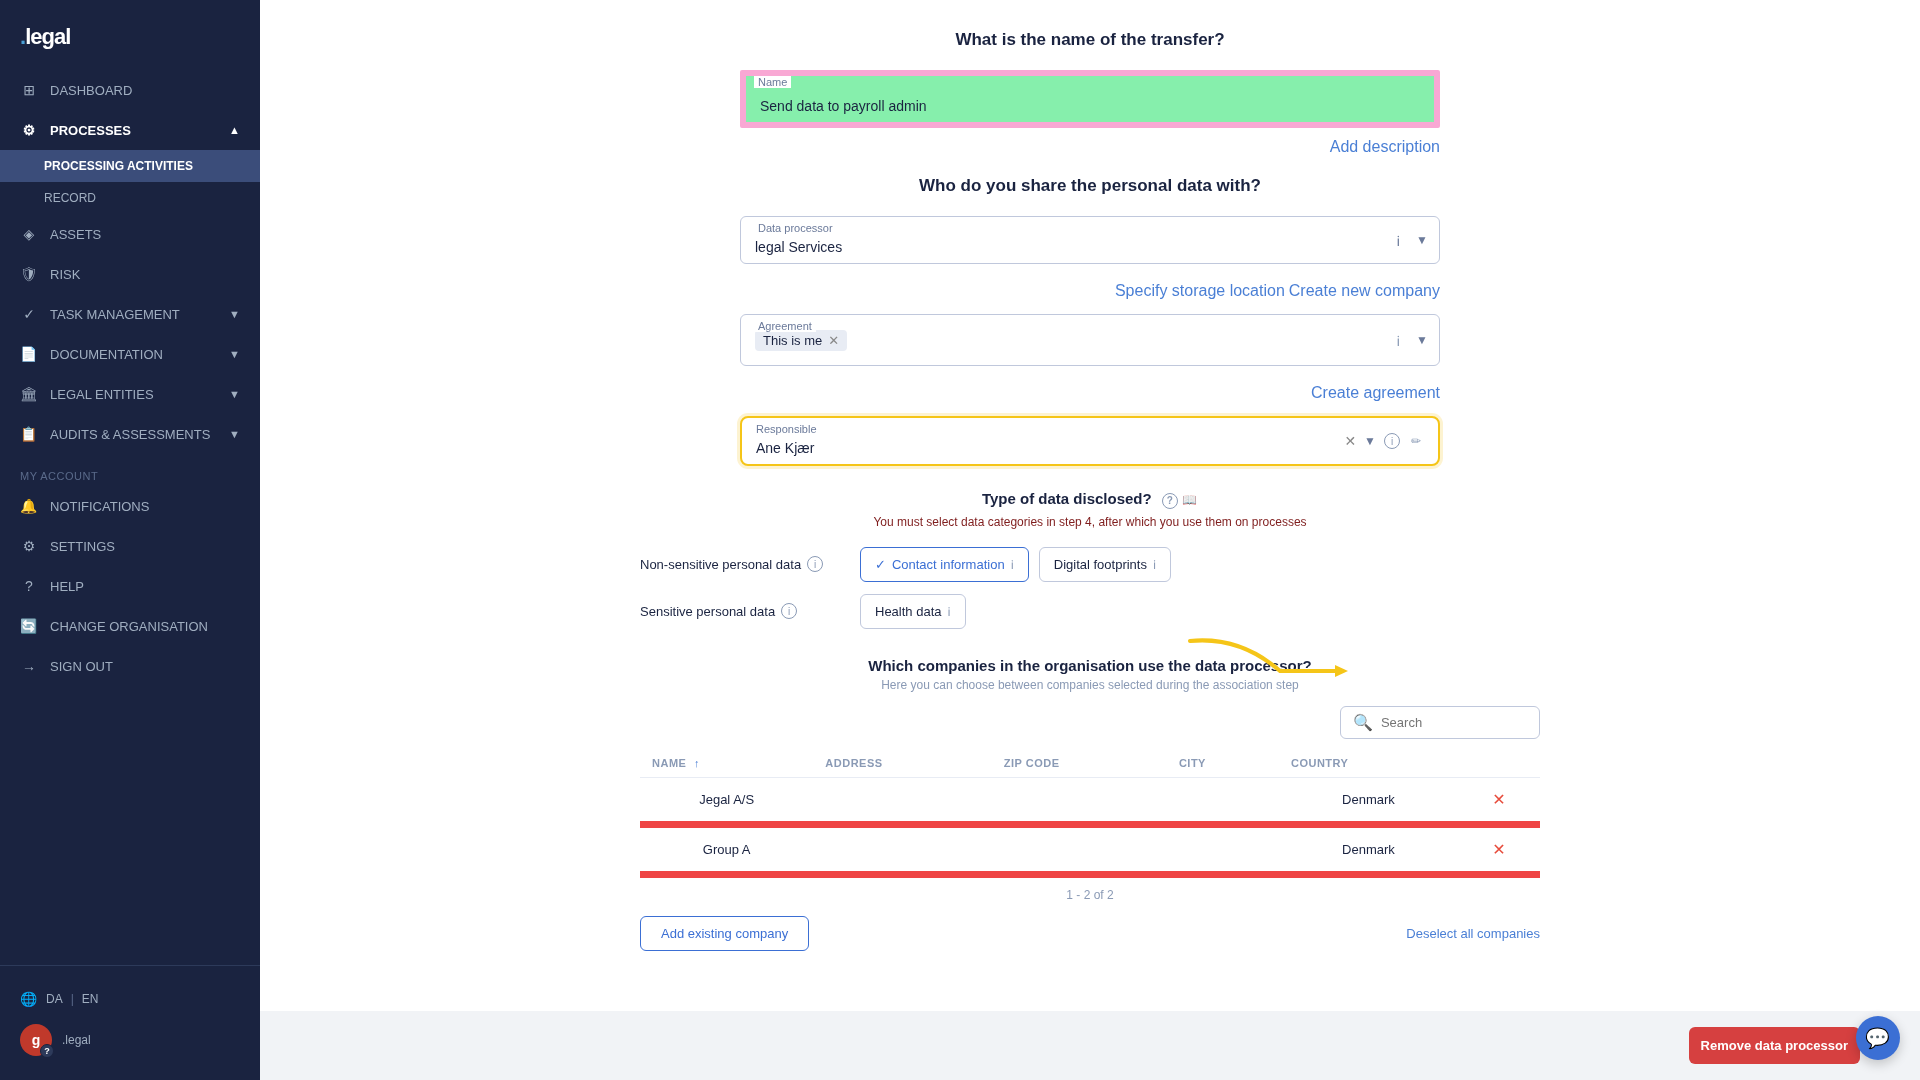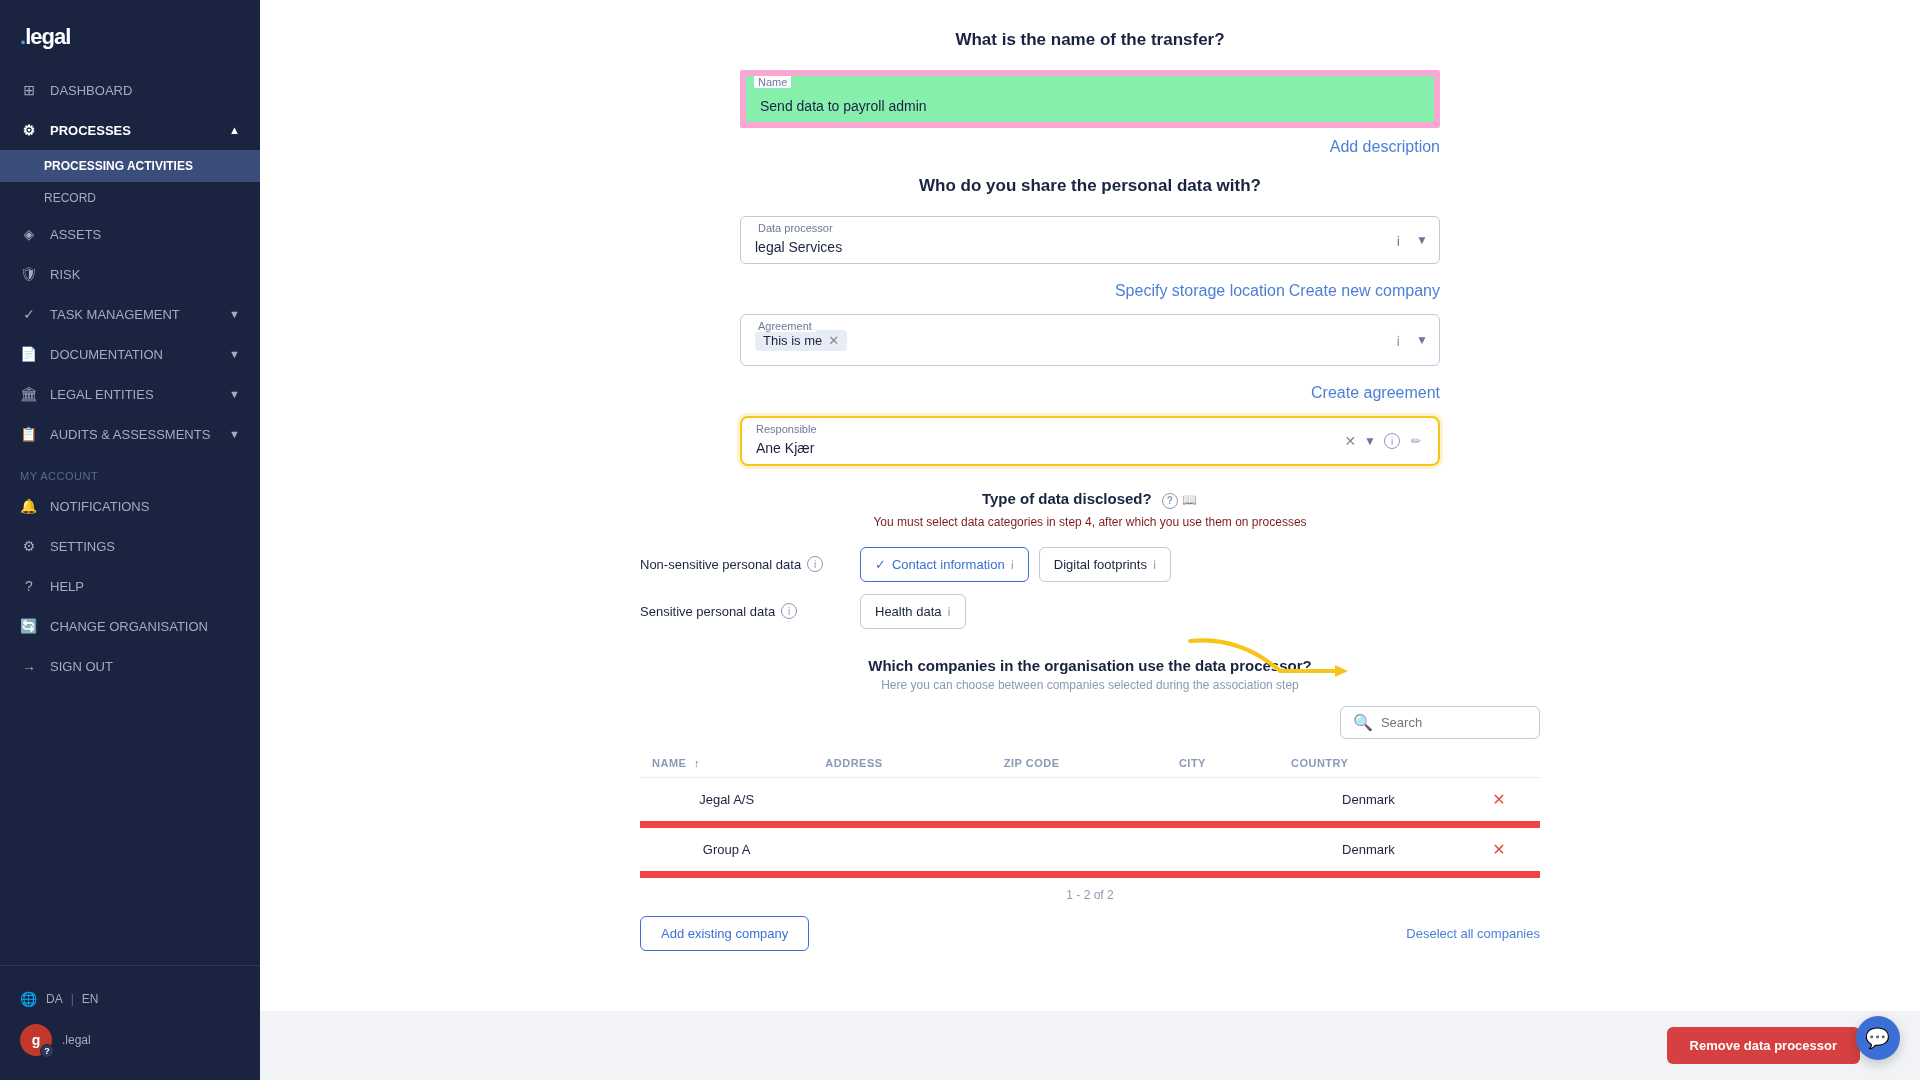--- a/index.html
+++ b/index.html
@@ -377,21 +377,21 @@
       display: flex;
       justify-content: flex-end;
       z-index: 100;
     }
 
     .remove-dp-btn {
       background: #d64040;
       color: #fff;
       border: none;
       border-radius: 6px;
-      padding: 11px 23px;
+      padding: 11px 12px;
       font-size: 13px;
       font-weight: 600;
       cursor: pointer;
     }
 
     
     .chat-fab {
       position: fixed;
       bottom: 20px;
       right: 20px;

